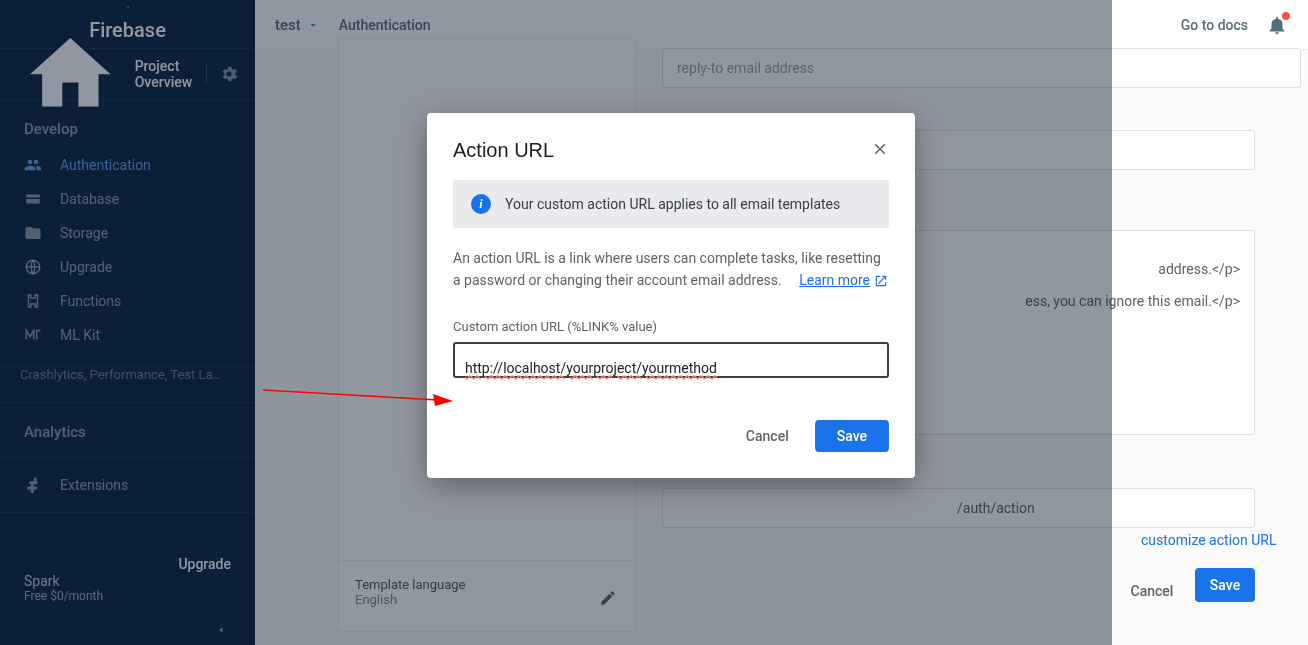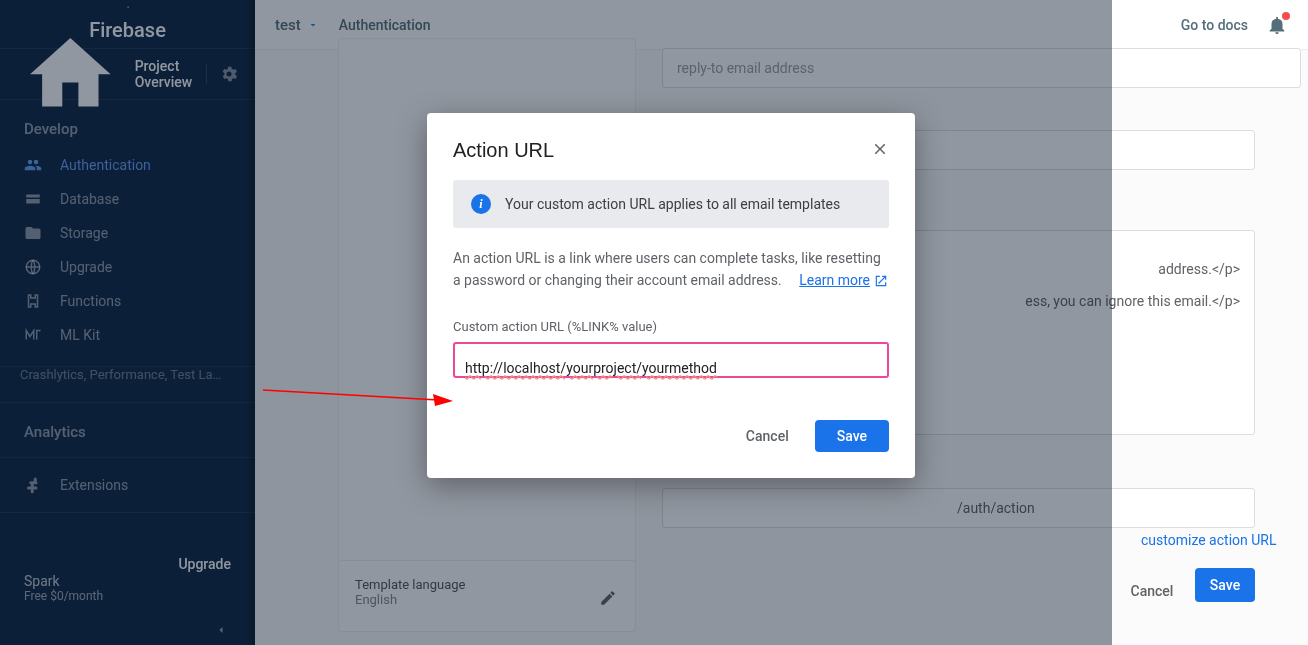--- a/index.html
+++ b/index.html
@@ -56,21 +56,21 @@
 .dialog .head{display:flex;align-items:center;justify-content:space-between;padding:0 26px 18px;}
 .dialog h2{font-size:20px; font-weight:400; color:#202124; font-family: 'Google Sans','Segoe UI',Arial,sans-serif;}
 .close{cursor:pointer;}
 .close svg{width:18px;height:18px;fill:#5f6368;}
 .info-banner{margin:0 26px; background:#e8eaed; border-radius:3px; padding:14px 18px; display:flex; align-items:center; gap:14px; color:#3c4043; font-size:14px;}
 .info-banner .ii{width:20px;height:20px;flex:0 0 20px;background:#1a73e8;border-radius:50%;color:#fff;display:flex;align-items:center;justify-content:center;font-size:12px;font-style:italic;font-family:serif;font-weight:bold;}
 .desc{padding:20px 26px 6px; color:#5f6368; line-height:1.55;}
 .desc a{color:#1a73e8; text-decoration:underline;margin-left:14px;}
 .desc .ext{width:14px;height:14px;fill:#1a73e8;vertical-align:middle;margin-left:4px;}
 .field-label{padding: 22px 26px 8px; color:#5f6368; font-size:13px;}
-.field{margin:0 26px; border:2px solid #ec4899; border-radius:3px; padding:0 10px; height:36px; display:flex; align-items:flex-end; color:#202124;}
+.field{margin:0 26px; border:2px solid #404040; border-radius:3px; padding:16px 10px; height:36px; display:flex; align-items:flex-start; color:#202124;}
 .actions{display:flex; justify-content:flex-end; gap:18px; padding: 42px 26px 0;}
 .btn-flat{color:#5f6368; font-weight:500; padding:8px 8px; cursor:pointer;}
 .btn-primary{background:#1a73e8;color:#fff;font-weight:500;padding:8px 22px;border-radius:4px;cursor:pointer;}
 
 
 .arrow{position:absolute;pointer-events:none;}
 </style>
 </head>
 <body>
 

